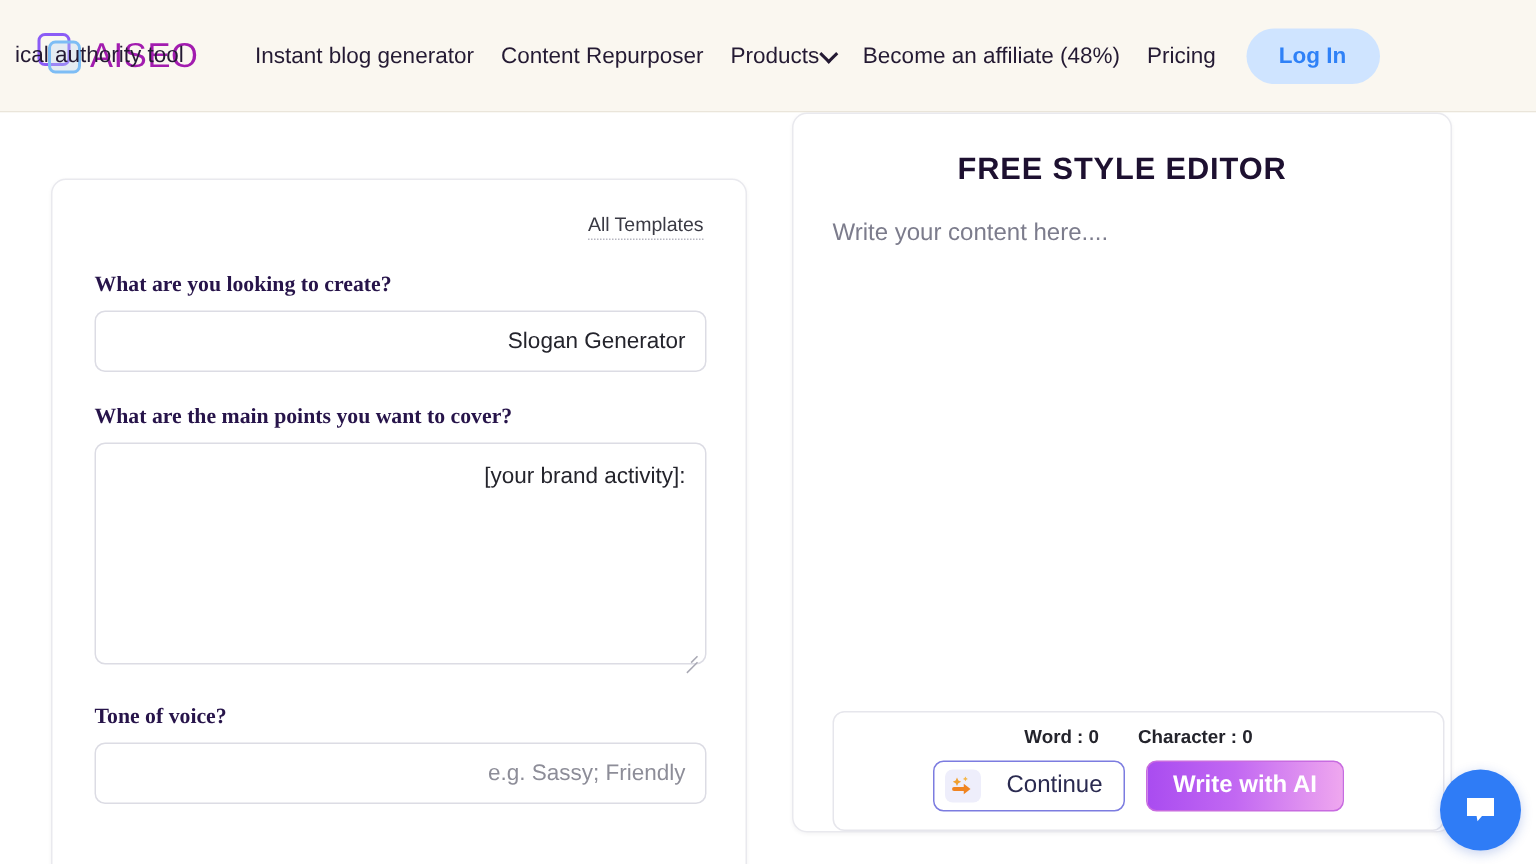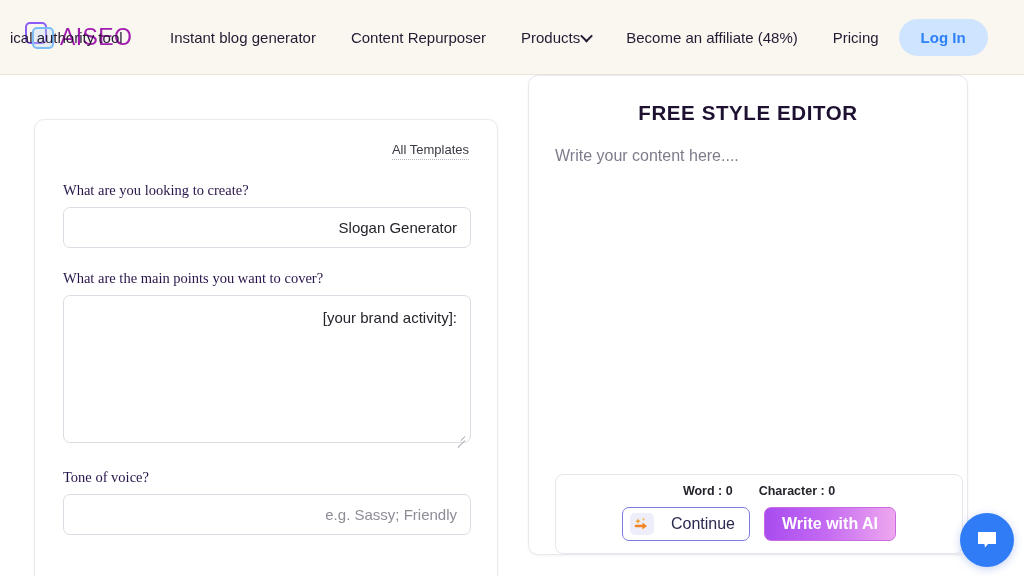--- a/index.html
+++ b/index.html
@@ -70,21 +70,21 @@
     transform: translateY(-50%);
     font-size: 15px;
     color: #241a33;
     white-space: nowrap;
     pointer-events: none;
   }
 
   .nav {
     display: flex;
     align-items: center;
-    gap: 35px;
+    gap: 18px;
     margin-left: 28px;
   }
   .nav-item {
     font-size: 15px;
     color: #241a33;
     white-space: nowrap;
     cursor: pointer;
     display: flex;
     align-items: center;
     gap: 2px;
@@ -148,21 +148,21 @@
     color: #3a3a44;
     border-bottom: 1.5px dotted #b6b6c0;
     padding-bottom: 2px;
     cursor: pointer;
   }
 
   .field { padding: 0 28px; }
   .field-label {
     font-family: "Liberation Serif", serif;
     font-size: 14.5px;
-    font-weight: 400;
+    font-weight: 700;
     color: #27144a;
     margin-top: 22px;
     margin-bottom: 8px;
   }
   .text-input, .text-area {
     width: 408px;
     border: 1px solid #dcdce4;
     border-radius: 7px;
     font-family: "Liberation Sans", sans-serif;
     font-size: 15px;

